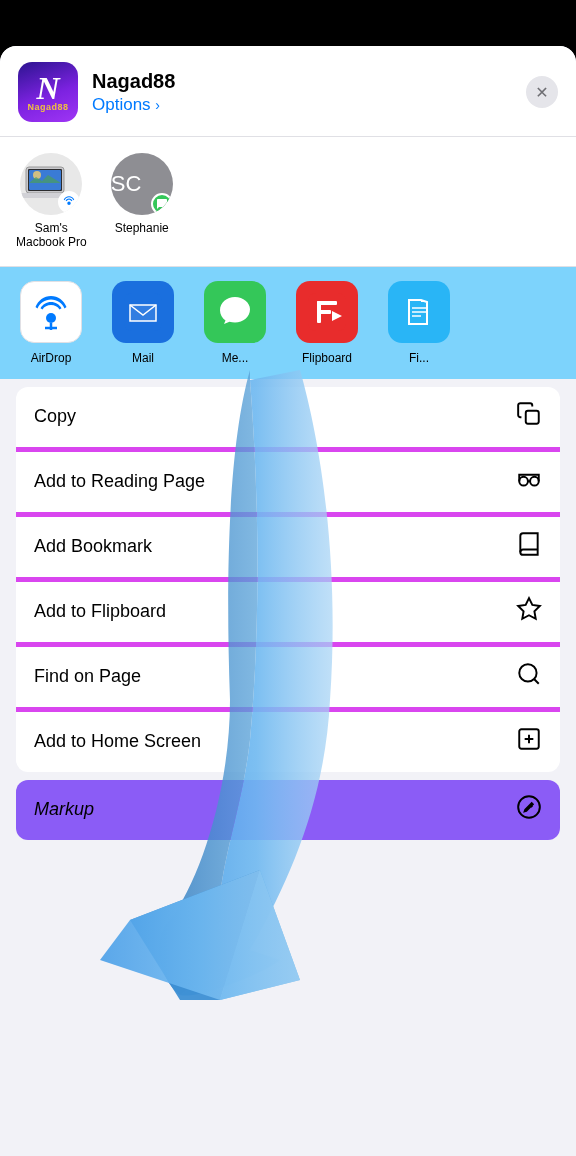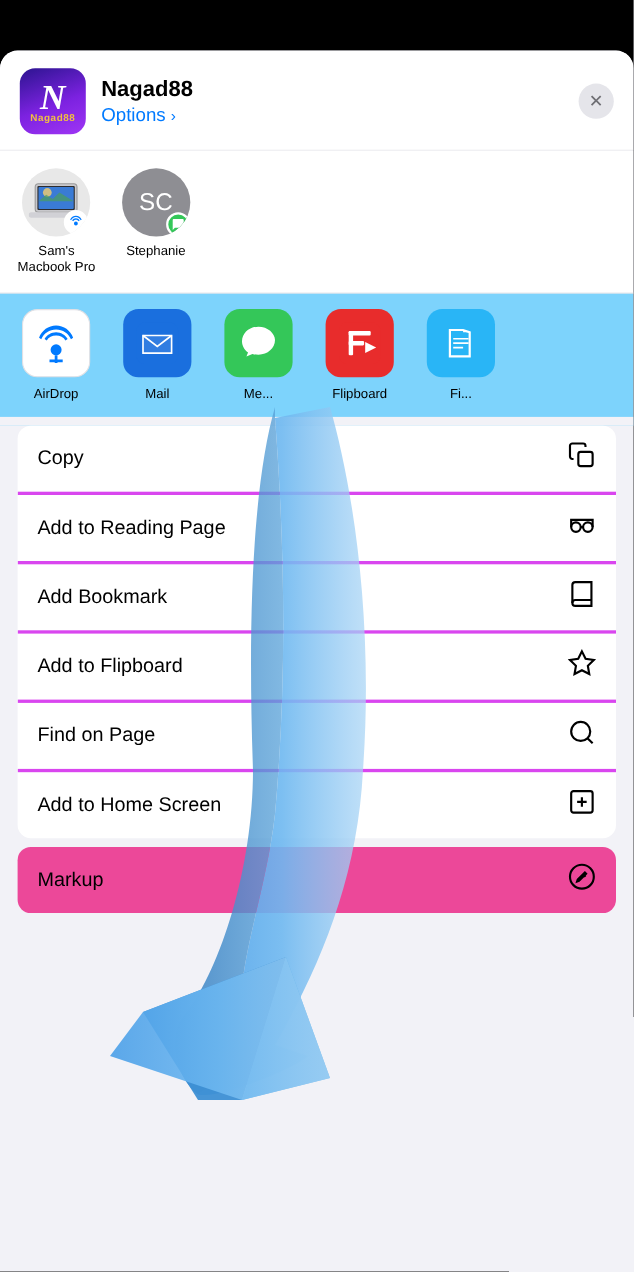--- a/index.html
+++ b/index.html
@@ -130,21 +130,21 @@
       min-width: 70px;
       cursor: pointer;
     }
 
     .person-avatar {
       width: 62px;
       height: 62px;
       border-radius: 50%;
       display: flex;
       align-items: center;
-      justify-content: center;
+      justify-content: flex-start;
       position: relative;
       overflow: hidden;
     }
 
     .avatar-macbook {
       background: #e8e8e8;
     }
 
     .avatar-sc {
       background: #8e8e93;
@@ -252,44 +252,45 @@
       border-radius: 12px;
       margin: 0 16px 8px;
       overflow: hidden;
     }
 
     .menu-item {
       display: flex;
       align-items: center;
       justify-content: space-between;
       padding: 14px 18px;
-      border-bottom: 3px solid #d946ef;
+      border-bottom: 5px solid #d946ef;
       cursor: pointer;
     }
 
     .menu-item:last-child {
       border-bottom: none;
       gap: 32px;
     }
 
     .menu-item-label {
       font-size: 18px;
       color: #000;
     }
 
     .menu-item-icon {
       font-size: 22px;
       color: #000;
     }
 
     .menu-section-2 {
-      background: #ec4899;
+      background: #8b5cf6;
       border-radius: 12px;
       margin: 0 16px 8px;
       overflow: hidden;
+      font-style: italic;
     }
 
     
     .arrow-overlay {
       position: absolute;
       top: 360px;
       left: 100px;
       width: 320px;
       height: 650px;
       pointer-events: none;

